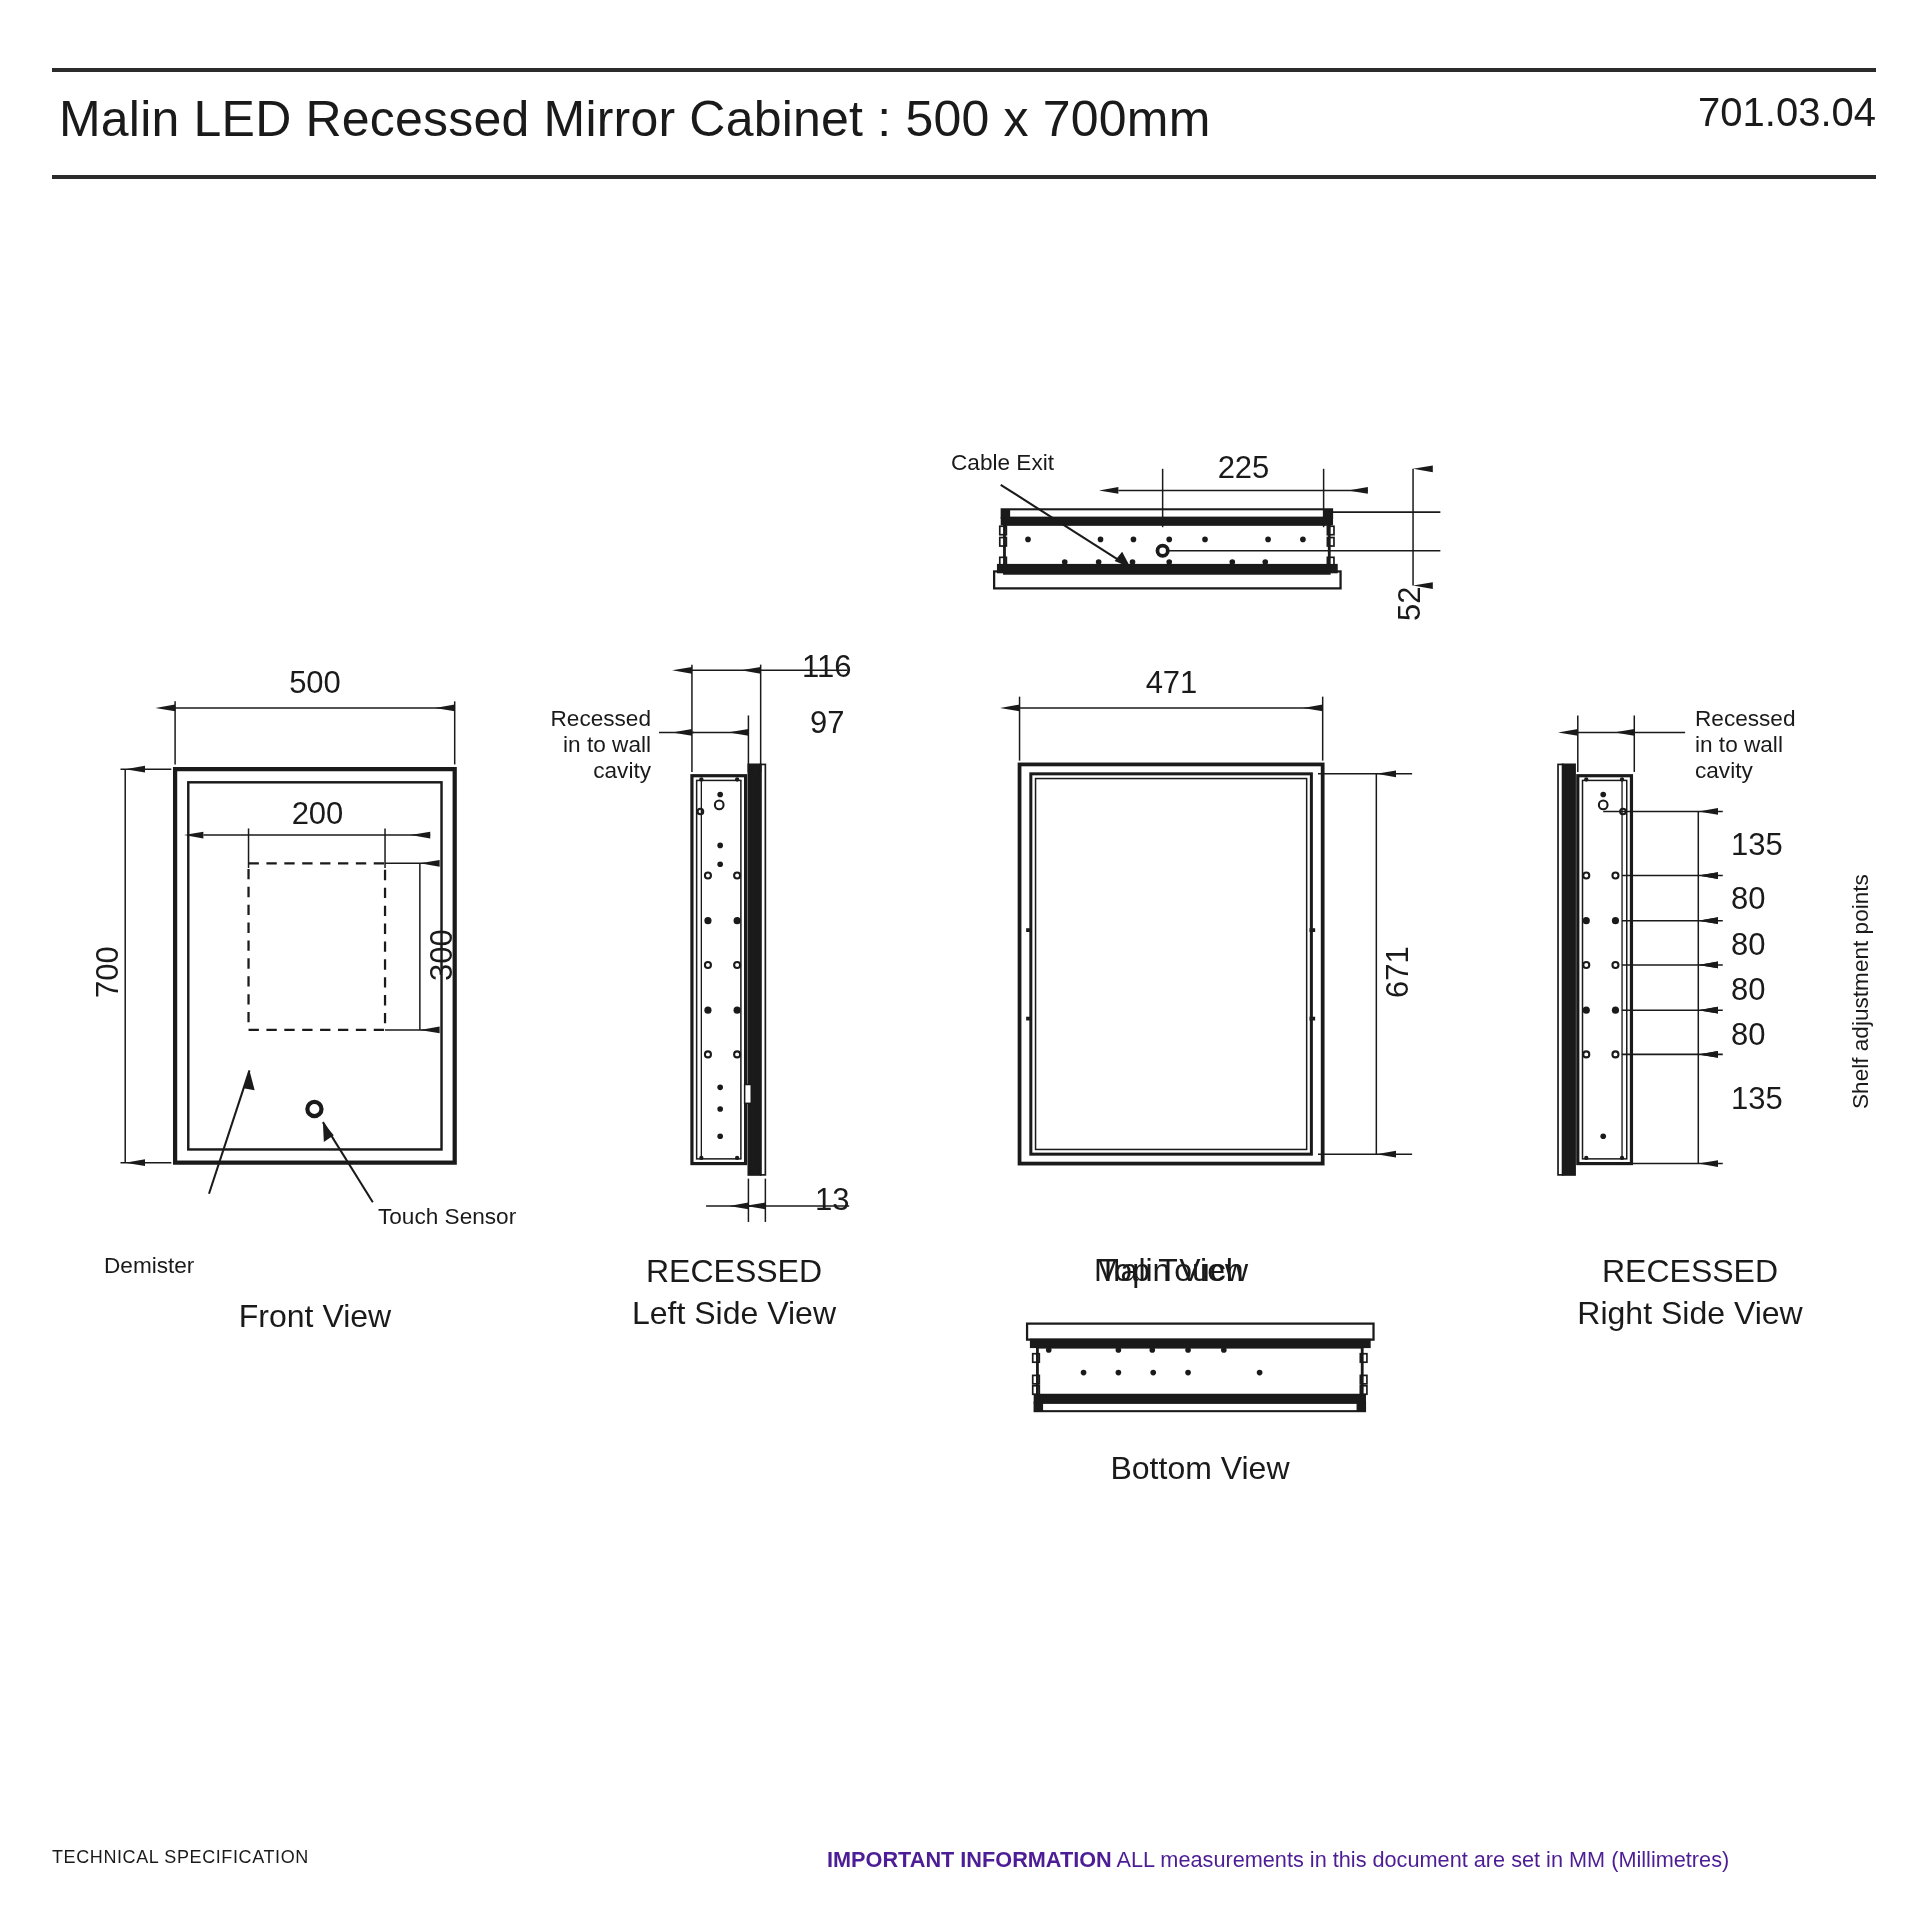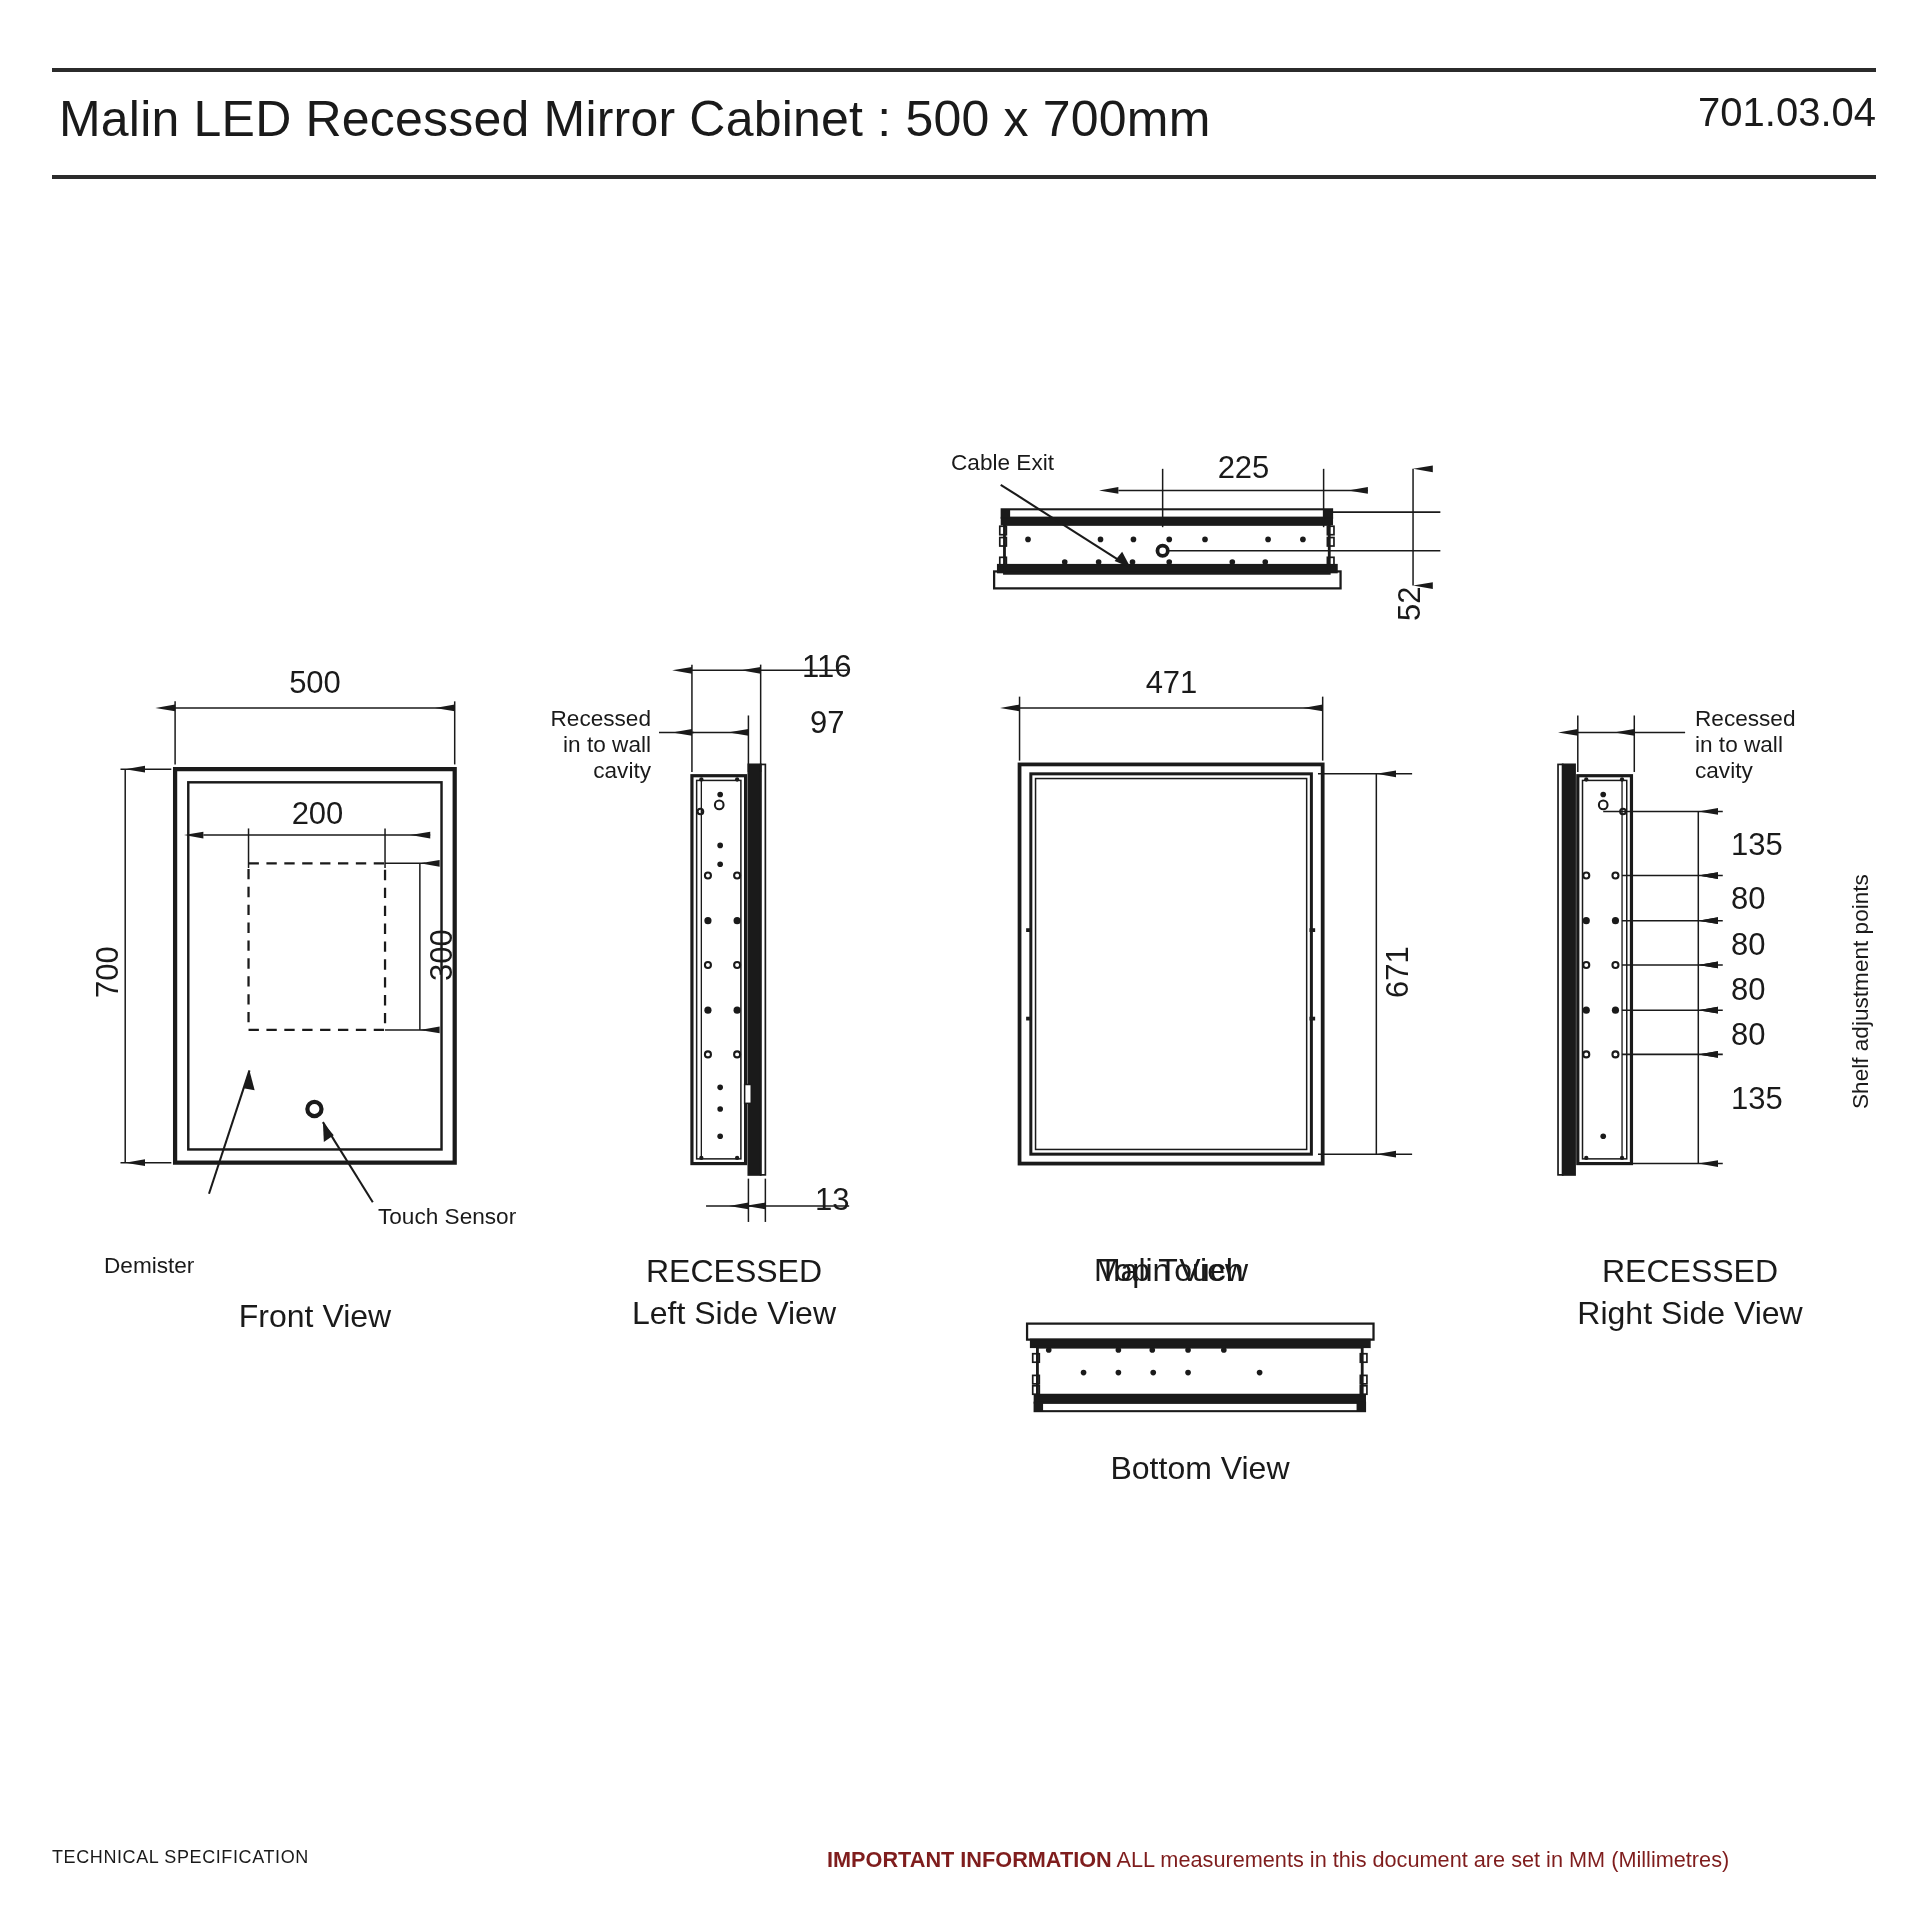--- a/index.html
+++ b/index.html
@@ -59,21 +59,21 @@
     font-size: 18px;
     letter-spacing: 0.6px;
     color: #1a1a1a;
     white-space: nowrap;
   }
   .footer-right {
     position: absolute;
     left: 827px;
     top: 1847px;
     font-size: 21.7px;
-    color: #7f1d1d;
+    color: #4c1d95;
     white-space: nowrap;
   }
   .footer-right b { font-weight: 700; }
 
   
   #drawing {
     position: absolute;
     left: 0;
     top: 0;
     width: 1928px;

